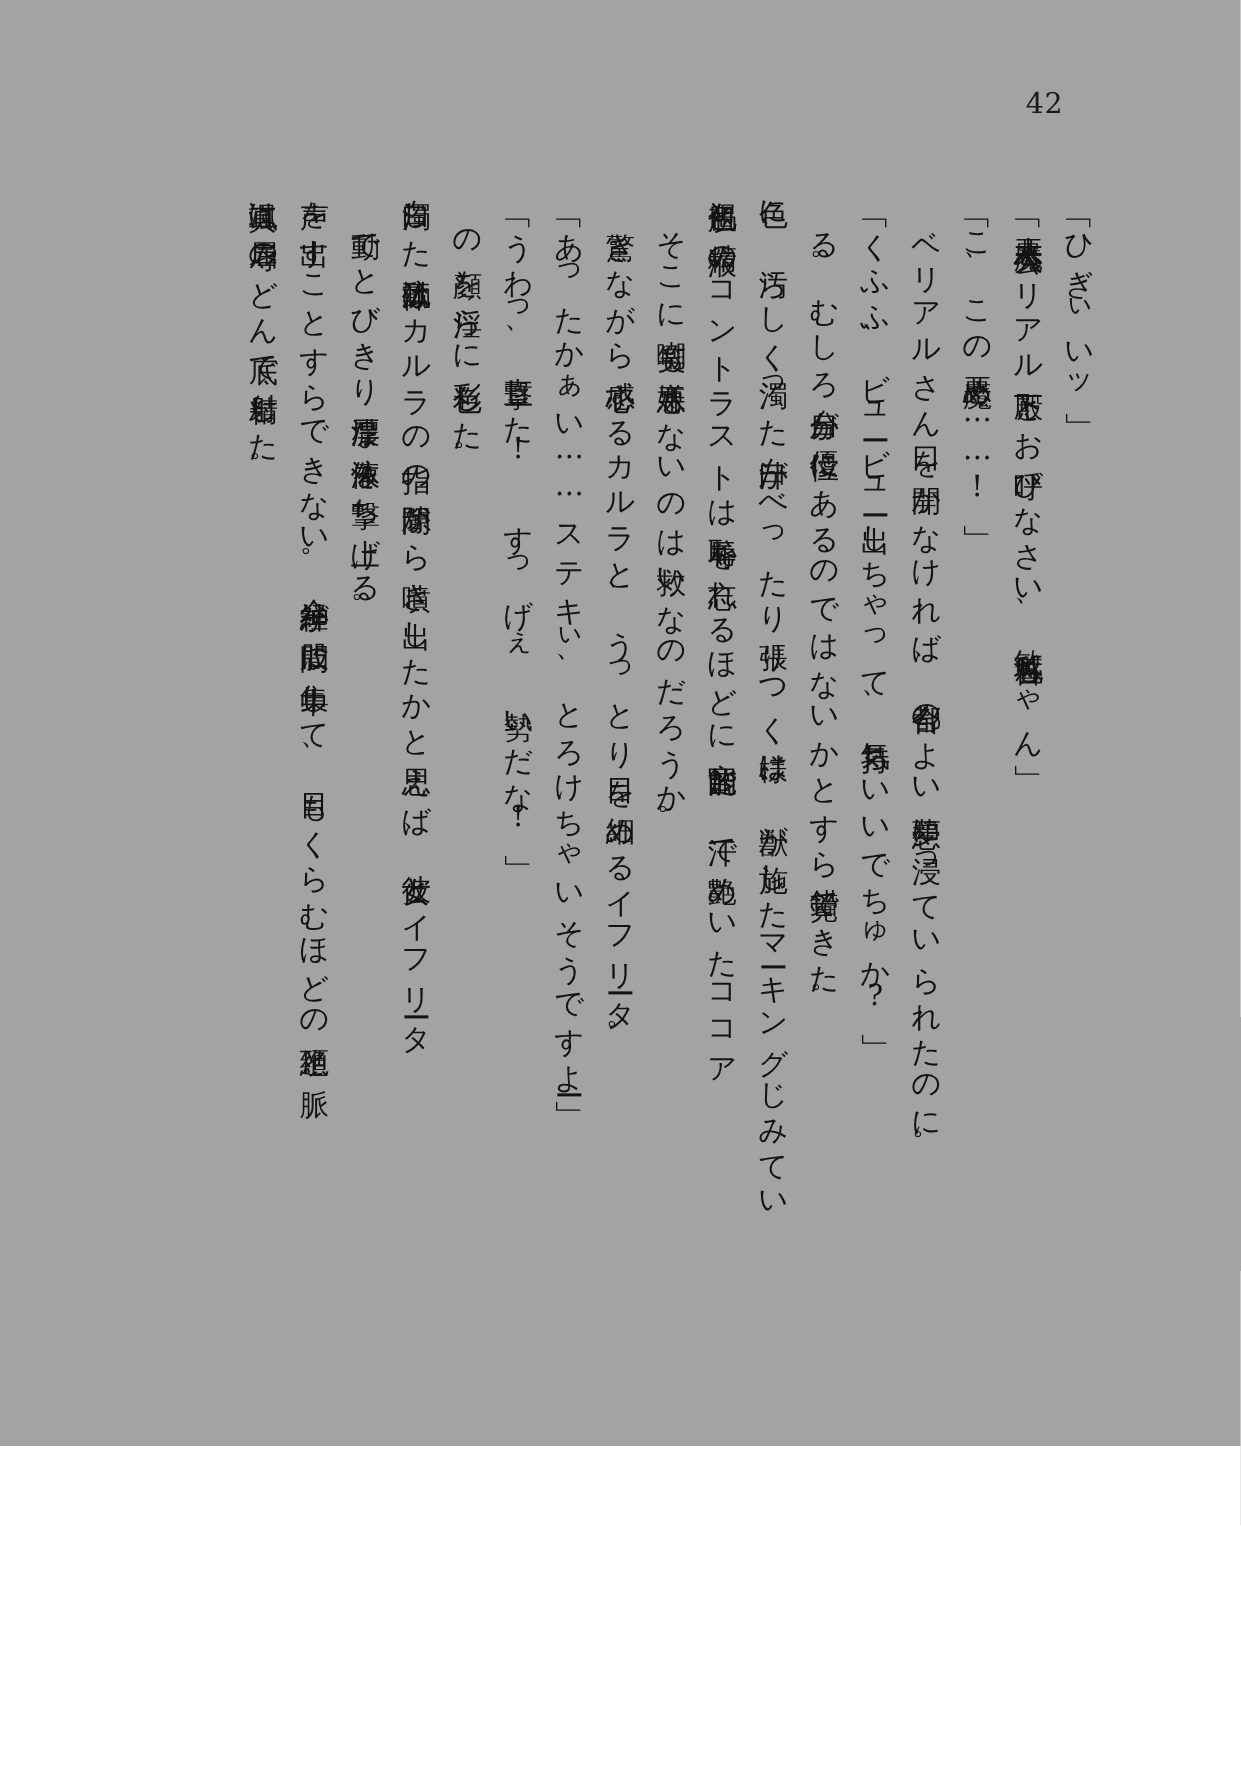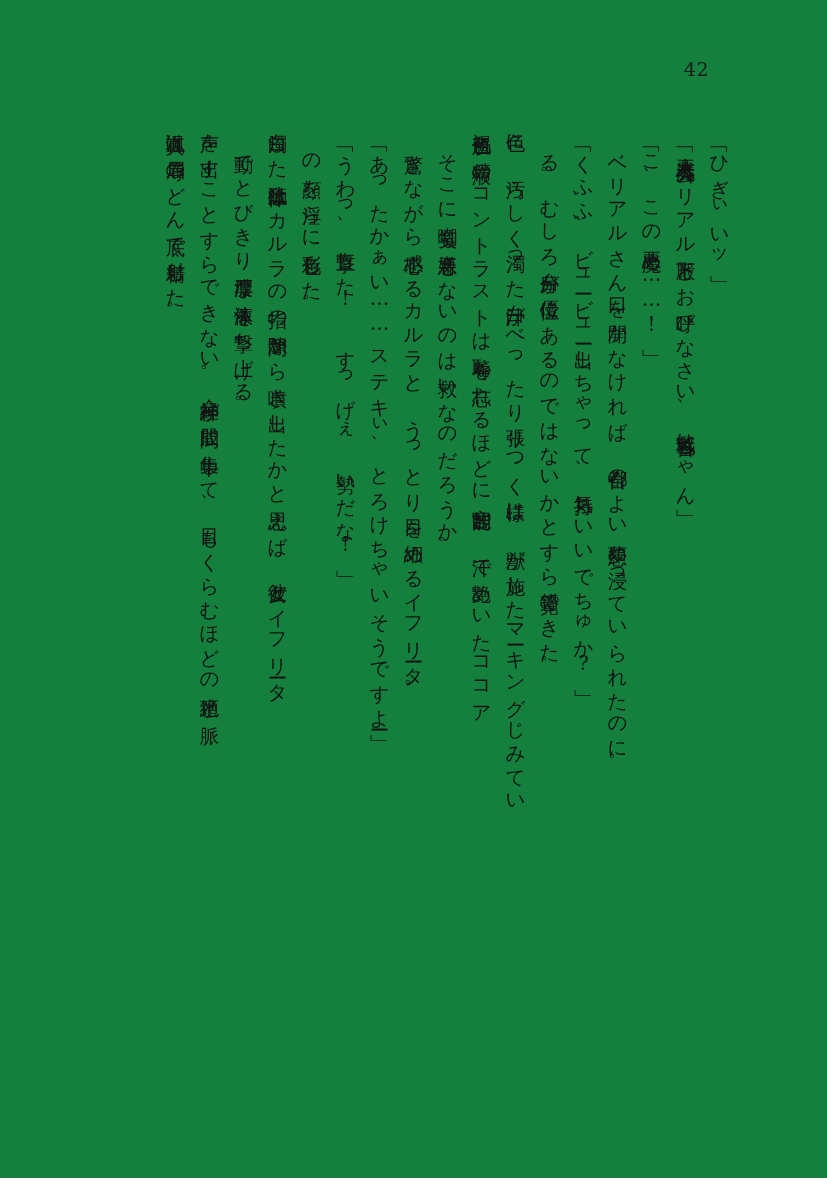--- a/index.html
+++ b/index.html
@@ -14,22 +14,22 @@
     font-family: "DejaVu Serif", "Liberation Serif", serif;
     color: #111111;
     overflow: hidden;
   }
 
   .page {
     position: absolute;
     left: 0;
     top: 0;
     width: 827px;
-    height: 1178px;
-    background: #15803d;
+    height: 964px;
+    background: #a3a3a3;
   }
 
   .page-number {
     position: absolute;
     top: 58px;
     right: 118px;
     font-family: "DejaVu Serif", "Liberation Serif", serif;
     font-size: 19px;
     letter-spacing: 0.5px;
     color: #1a1a1a;

